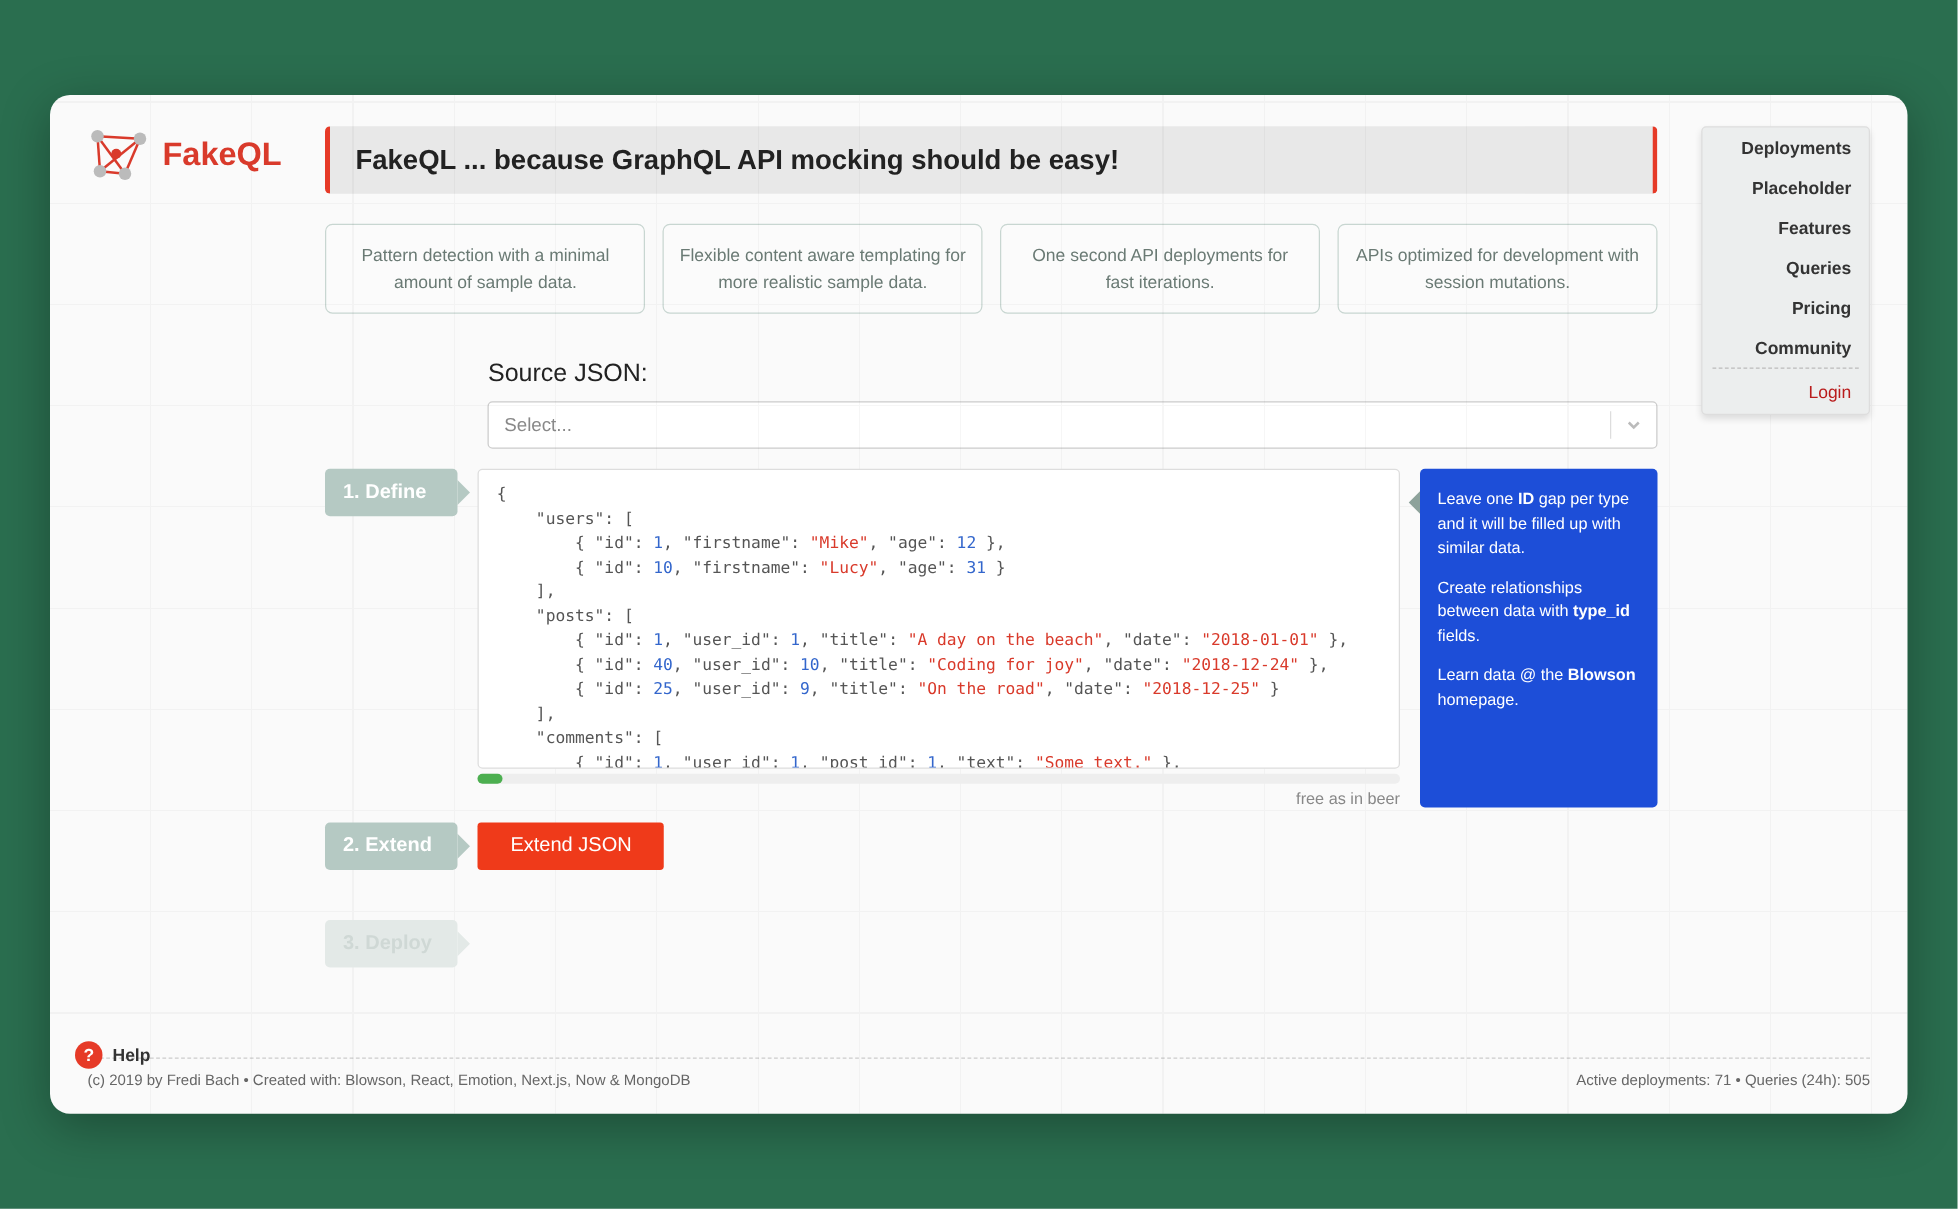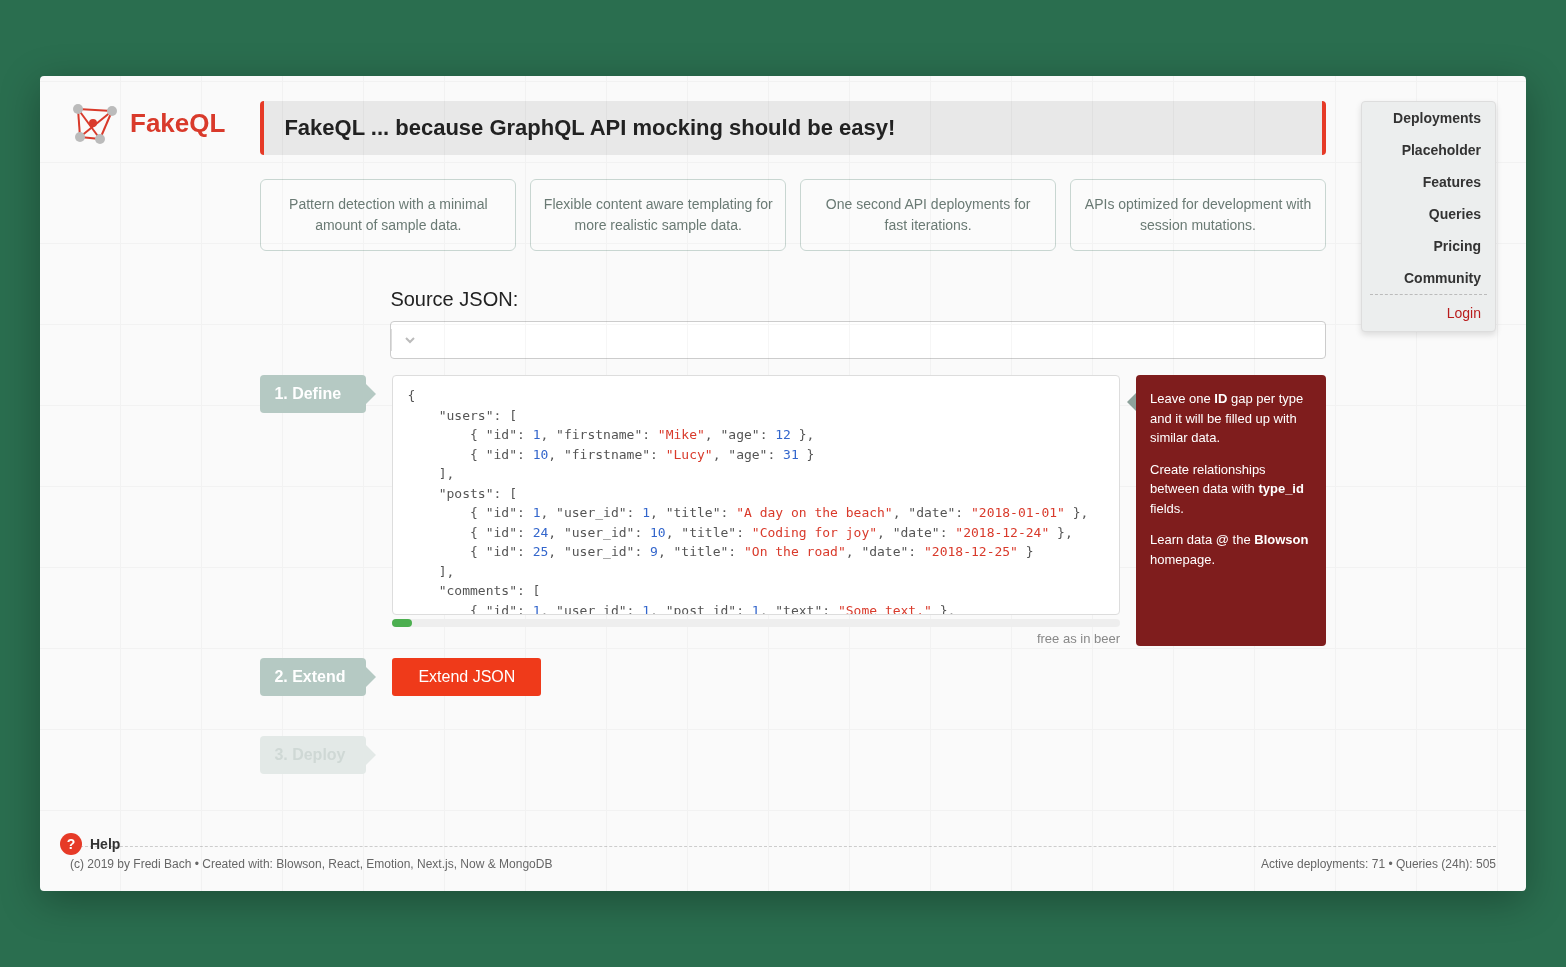--- a/index.html
+++ b/index.html
@@ -8,21 +8,21 @@
   background: #2a6e4f;
   display: flex;
   justify-content: center;
   align-items: center;
   min-height: 100vh;
   padding: 40px;
 }
 .app-frame {
   width: 1543px;
   background: #fafafa;
-  border-radius: 4px;
+  border-radius: 16px;
   box-shadow: 0 10px 40px rgba(0,0,0,0.3);
   position: relative;
   padding: 25px 30px 10px 30px;
   overflow: hidden;
 }
 .circuit-bg {
   position: absolute;
   inset: 0;
   opacity: 0.04;
   pointer-events: none;
@@ -140,21 +140,21 @@
 .select-chevron {
   width: 36px;
   display: flex;
   align-items: center;
   justify-content: center;
   color: #bbb;
 }
 .step-row {
   display: flex;
   align-items: flex-start;
-  gap: 26px;
+  gap: 16px;
   margin-bottom: 12px;
   position: relative;
 }
 .step-badge {
   width: 106px;
   flex-shrink: 0;
   background: #b5c9c3;
   color: #fff;
   font-weight: 600;
   font-size: 16px;
@@ -219,21 +219,21 @@
 }
 .free-text {
   text-align: right;
   font-size: 13px;
   color: #888;
   margin-top: 4px;
 }
 .tip-box {
   width: 190px;
   flex-shrink: 0;
-  background: #7f1d1d;
+  background: #1d4ed8;
   color: #fff;
   border-radius: 4px;
   padding: 14px;
   font-size: 13px;
   line-height: 1.5;
   position: relative;
 }
 .tip-box::before {
   content: '';
   position: absolute;
@@ -330,41 +330,42 @@
         <div class="feature-card">Pattern detection with a minimal amount of sample data.</div>
         <div class="feature-card">Flexible content aware templating for more realistic sample data.</div>
         <div class="feature-card">One second API deployments for fast iterations.</div>
         <div class="feature-card">APIs optimized for development with session mutations.</div>
       </div>
 
       <div class="content-left-pad">
         <div class="source-label">Source JSON:</div>
 
         <div class="select-box">
+          <div class="select-text">Select...</div>
           <div class="select-divider"></div>
           <div class="select-chevron">
             <svg width="14" height="14" viewBox="0 0 14 14">
                 <path d="M3 5l4 4 4-4" stroke="#bbb" stroke-width="2" fill="none"></path>
               </svg>
           </div>
         </div>
 
         <div class="steps-container">
           <div class="step-row">
             <div class="step-badge">1. Define</div>
             <div class="main-area" style="flex:1;">
               <div class="editor-area">
                 <div class="code-box">{
     <span class="tok-k">"users"</span>: [
         { <span class="tok-k">"id"</span>: <span class="tok-n">1</span>, <span class="tok-k">"firstname"</span>: <span class="tok-s">"Mike"</span>, <span class="tok-k">"age"</span>: <span class="tok-n">12</span> },
         { <span class="tok-k">"id"</span>: <span class="tok-n">10</span>, <span class="tok-k">"firstname"</span>: <span class="tok-s">"Lucy"</span>, <span class="tok-k">"age"</span>: <span class="tok-n">31</span> }
     ],
     <span class="tok-k">"posts"</span>: [
         { <span class="tok-k">"id"</span>: <span class="tok-n">1</span>, <span class="tok-k">"user_id"</span>: <span class="tok-n">1</span>, <span class="tok-k">"title"</span>: <span class="tok-s">"A day on the beach"</span>, <span class="tok-k">"date"</span>: <span class="tok-s">"2018-01-01"</span> },
-        { <span class="tok-k">"id"</span>: <span class="tok-n">24</span>, <span class="tok-k">"user_id"</span>: <span class="tok-n">10</span>, <span class="tok-k">"title"</span>: <span class="tok-s">"Coding for joy"</span>, <span class="tok-k">"date"</span>: <span class="tok-s">"2018-12-24"</span> },
+        { <span class="tok-k">"id"</span>: <span class="tok-n">40</span>, <span class="tok-k">"user_id"</span>: <span class="tok-n">10</span>, <span class="tok-k">"title"</span>: <span class="tok-s">"Coding for joy"</span>, <span class="tok-k">"date"</span>: <span class="tok-s">"2018-12-24"</span> },
         { <span class="tok-k">"id"</span>: <span class="tok-n">25</span>, <span class="tok-k">"user_id"</span>: <span class="tok-n">9</span>, <span class="tok-k">"title"</span>: <span class="tok-s">"On the road"</span>, <span class="tok-k">"date"</span>: <span class="tok-s">"2018-12-25"</span> }
     ],
     <span class="tok-k">"comments"</span>: [
         { <span class="tok-k">"id"</span>: <span class="tok-n">1</span>, <span class="tok-k">"user_id"</span>: <span class="tok-n">1</span>, <span class="tok-k">"post_id"</span>: <span class="tok-n">1</span>, <span class="tok-k">"text"</span>: <span class="tok-s">"Some text."</span> },
         { : , : , : , :  },</div>
                 <div class="scrollbar-track">
                   <div class="scrollbar-thumb"></div>
                 </div>
                 <div class="free-text">free as in beer</div>
               </div>

